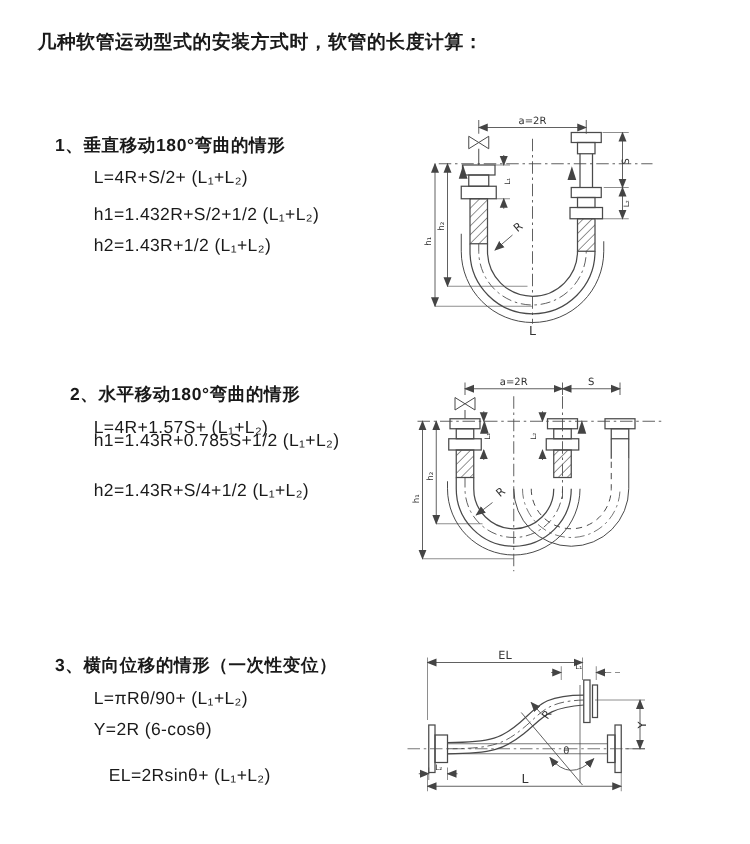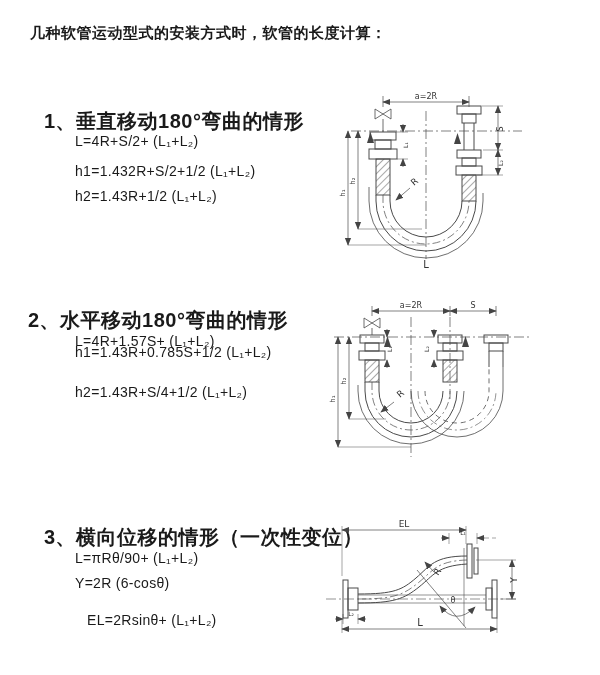--- a/index.html
+++ b/index.html
@@ -3,21 +3,21 @@
 <meta charset="utf-8">
 <style>
   html,body{margin:0;padding:0;}
   body{
     width:600px;height:675px;position:relative;overflow:hidden;
     background:#ffffff;color:#1a1a1a;
     font-family:"Liberation Sans","DejaVu Sans",sans-serif;
   }
   .abs{position:absolute;white-space:nowrap;}
   .title{font-size:15px;font-weight:bold;letter-spacing:.5px;font-family:Liberation Mono, monospace;}
-  .heading{font-size:20px;font-weight:bold;letter-spacing:.5px;}
+  .heading{font-size:14px;font-weight:bold;letter-spacing:.5px;}
   .formula{font-size:14px;letter-spacing:.3px;}
   figure{margin:16px;padding:0;}
   svg{display:block;}
   svg text{font-family:"DejaVu Sans","Liberation Sans",sans-serif;fill:#333;}
   .ln{stroke:#4a4a4a;fill:none;}
 </style>
 </head>
 <body>
 
 <div class="abs title" style="left:30px;top:24px;">几种软管运动型式的安装方式时，软管的长度计算：</div>
@@ -115,21 +115,21 @@
   <g class="ln" stroke-width="0.7">
     <line x1="22" y1="42" x2="22" y2="156" marker-start="url(#arr)" marker-end="url(#arr)"></line>
     <line x1="22" y1="156" x2="100" y2="156" stroke-width="0.5"></line>
   </g>
   <text x="19" y="104" font-size="7" text-anchor="middle" transform="rotate(-90 19 104)">h₁</text>
 
   <text x="100" y="179" font-size="10" text-anchor="middle">L</text>
 </svg>
 </figure>
 
-<div class="abs heading" style="left:28px;top:307px;">2、水平移动180°弯曲的情形</div>
+<div class="abs heading" style="left:56px;top:307px;">2、水平移动180°弯曲的情形</div>
 <div class="abs formula" style="left:75px;top:333px;">L=4R+1.57S+ (L₁+L₂)</div>
 <div class="abs formula" style="left:75px;top:344px;">h1=1.43R+0.785S+1/2 (L₁+L₂)</div>
 <div class="abs formula" style="left:75px;top:384px;">h2=1.43R+S/4+1/2 (L₁+L₂)</div>
 
 <figure class="abs" style="left:308px;top:283px;">
 <svg width="282" height="170" viewBox="0 0 282 170">
   <g class="ln" stroke-width="0.7">
     <line x1="10" y1="38" x2="205" y2="38" stroke-dasharray="10 3 2 3"></line>
     <line x1="87" y1="18" x2="87" y2="158" stroke-dasharray="10 3 2 3"></line>
     <line x1="126" y1="18" x2="126" y2="100" stroke-dasharray="10 3 2 3"></line>

